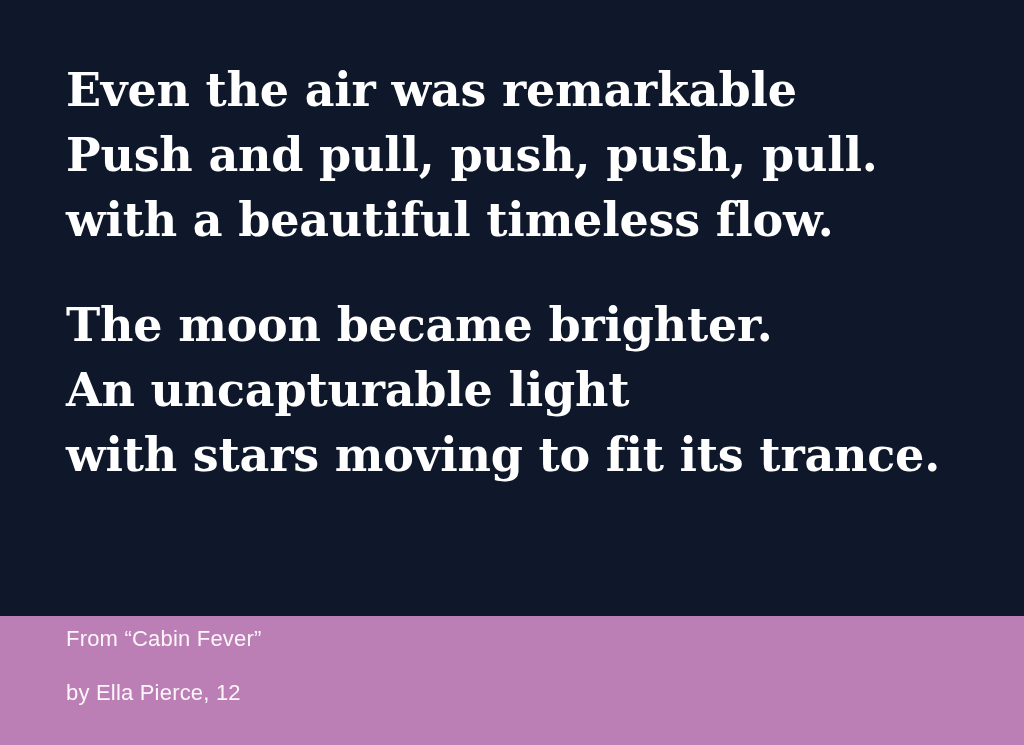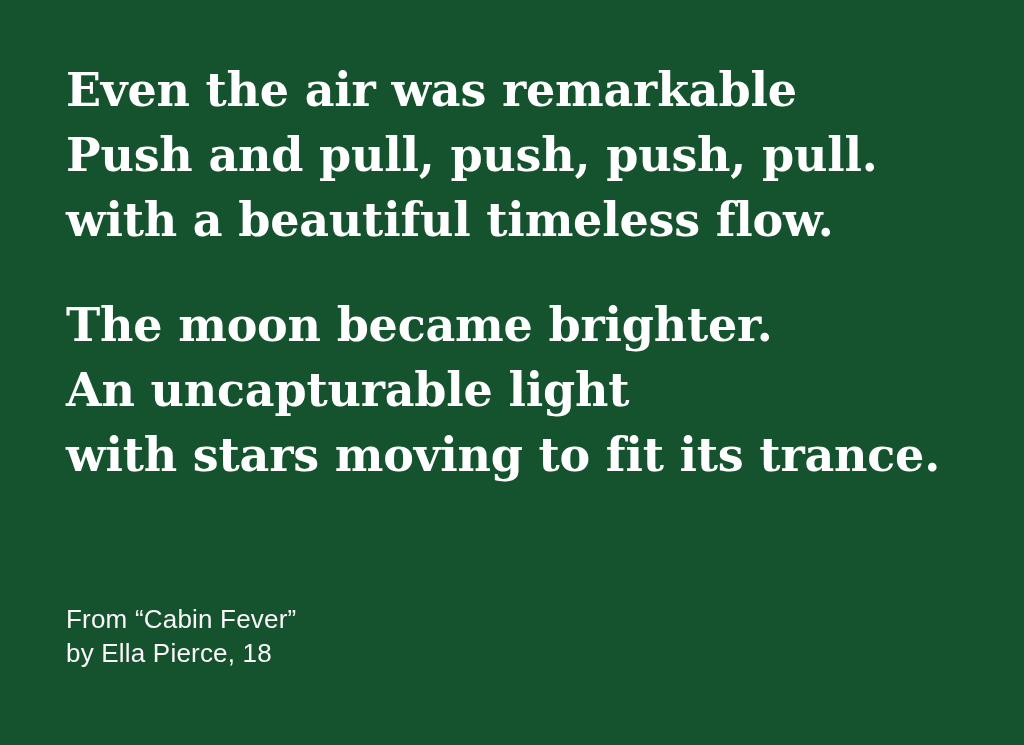--- a/index.html
+++ b/index.html
@@ -11,22 +11,22 @@
     width: 1024px;
     height: 745px;
     overflow: hidden;
     background: #bc7fb5;
     font-family: "Liberation Sans", sans-serif;
   }
 
   #poem-card {
     position: relative;
     width: 1024px;
-    height: 745px;
-    background: #14532d;
+    height: 616px;
+    background: #0f172a;
     box-sizing: border-box;
   }
 
   
   #poem-body {
     position: absolute;
     left: 66px;
     top: 58px;
     width: 900px;
   }
@@ -53,25 +53,26 @@
   
   #attribution {
     position: absolute;
     left: 66px;
     top: 602px;
   }
 
   .attribution-line {
     font-family: "Liberation Sans", sans-serif;
     font-weight: normal;
-    font-size: 26px;
+    font-size: 22px;
     line-height: 34px;
     color: #fbf6fa;
     white-space: pre;
     letter-spacing: 0.2px;
+    margin-top: 20px;
   }
 </style>
 </head>
 <body>
 
 <div id="poem-card">
 
   <div id="poem-body">
 
     <div class="stanza">
@@ -83,16 +84,16 @@
     <div class="stanza">
       <div class="poem-line">The moon became brighter.</div>
       <div class="poem-line">An uncapturable light</div>
       <div class="poem-line">with stars moving to fit its trance.</div>
     </div>
 
   </div>
 
   <div id="attribution">
     <div class="attribution-line">From “Cabin Fever”</div>
-    <div class="attribution-line">by Ella Pierce, 18</div>
+    <div class="attribution-line">by Ella Pierce, 12</div>
   </div>
 
 </div>
 
 </body></html>

